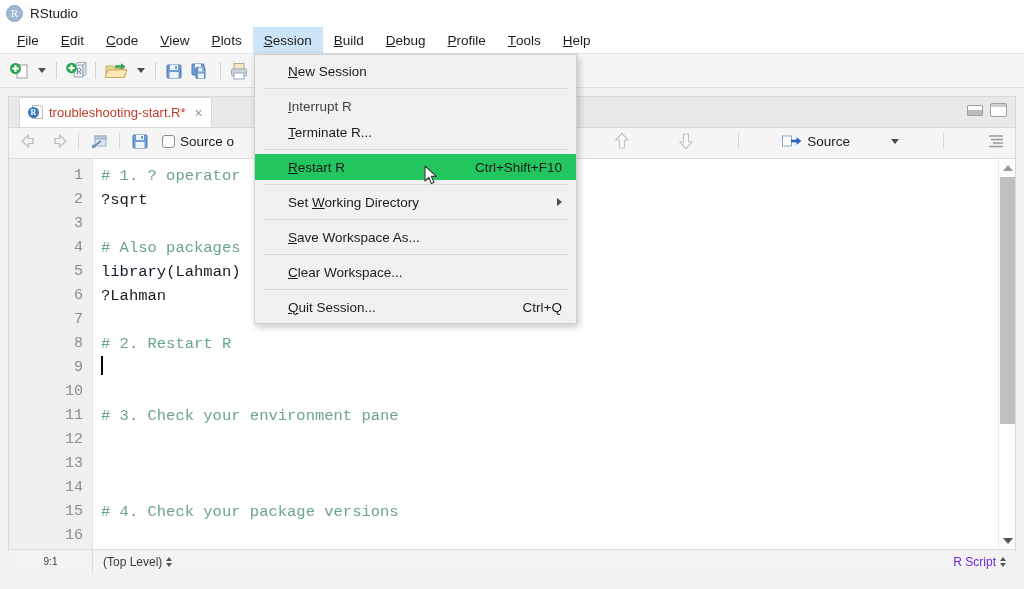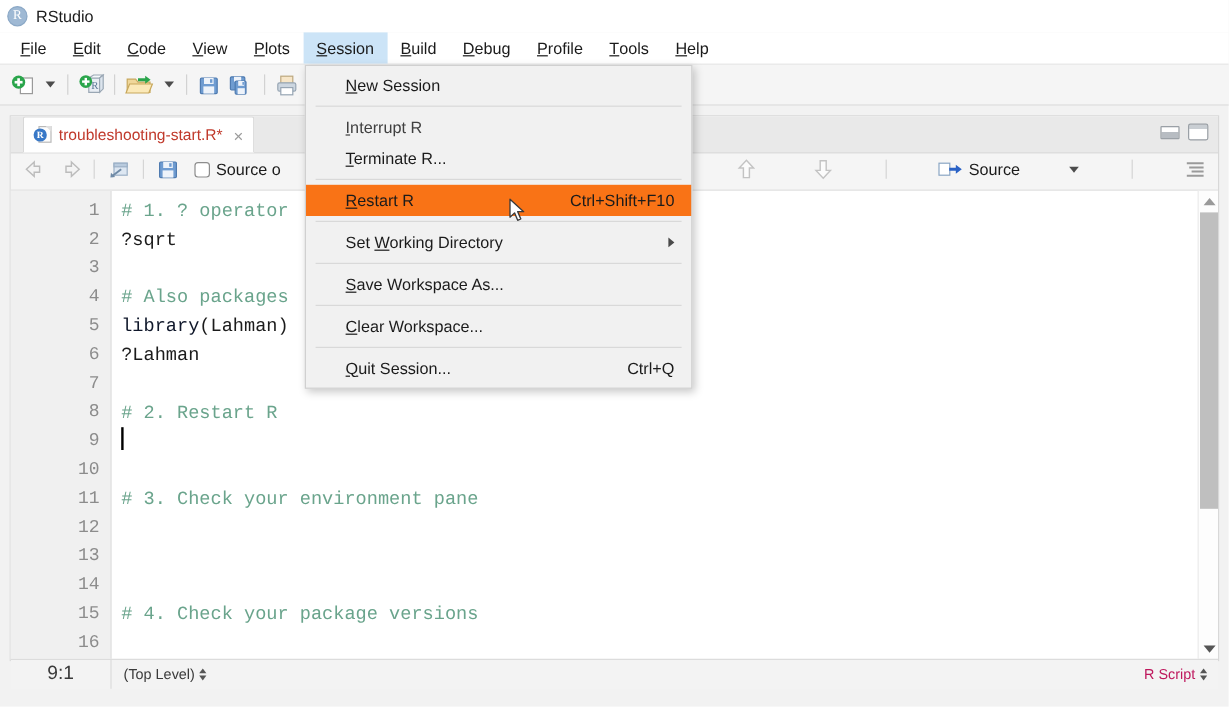--- a/index.html
+++ b/index.html
@@ -229,33 +229,33 @@
   
   .statusbar {
     position: relative;
     height: 25px;
     background: #f3f3f3;
     border-top: 1px solid #dcdcdc;
     display: flex; align-items: center;
   }
   .sb-pos {
     width: 84px; text-align: center;
-    font-size: 16px; color: #3a3a3a;
+    font-size: 10px; color: #3a3a3a;
     border-right: 1px solid #dcdcdc;
     height: 100%; line-height: 24px;
   }
   .sb-scope {
     display: flex; align-items: center; gap: 4px;
     padding-left: 10px;
     font-size: 12px; color: #3a3a3a;
   }
   .sb-right {
     margin-left: auto; display: flex; align-items: center; gap: 4px;
     padding-right: 9px;
-    font-size: 12px; color: #be185d;
+    font-size: 12px; color: #6d28d9;
   }
   .updown {
     display: inline-flex; flex-direction: column; gap: 2px; align-items: center;
   }
   .updown .u {
     width: 0; height: 0; border-left: 3.5px solid transparent;
     border-right: 3.5px solid transparent; border-bottom: 4px solid #555;
   }
   .updown .d {
     width: 0; height: 0; border-left: 3.5px solid transparent;
@@ -273,21 +273,21 @@
     z-index: 50;
   }
   .dd-item {
     position: relative;
     height: 26px; display: flex; align-items: center;
     padding-left: 33px; padding-right: 14px;
     font-size: 13.5px; color: #1b1b1b;
     cursor: default;
   }
   .dd-item.disabled { color: #404040; }
-  .dd-item.highlight { background: #f97316; }
+  .dd-item.highlight { background: #22c55e; }
   .dd-item .shortcut {
     margin-left: auto; font-size: 13.5px; color: #1b1b1b;
   }
   .dd-item .submark {
     margin-left: auto;
     width: 0; height: 0;
     border-top: 4px solid transparent;
     border-bottom: 4px solid transparent;
     border-left: 5px solid #4a4a4a;
   }

